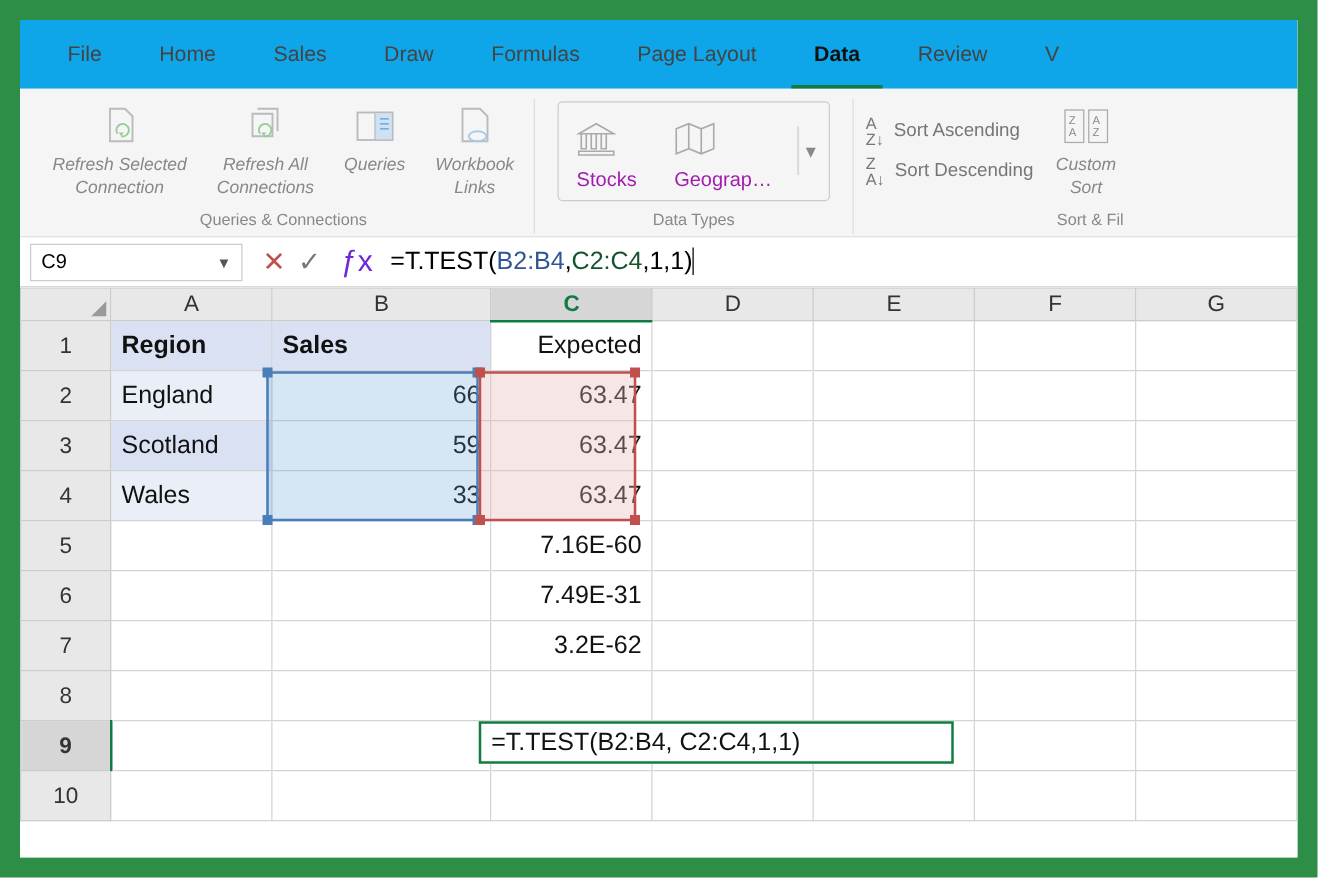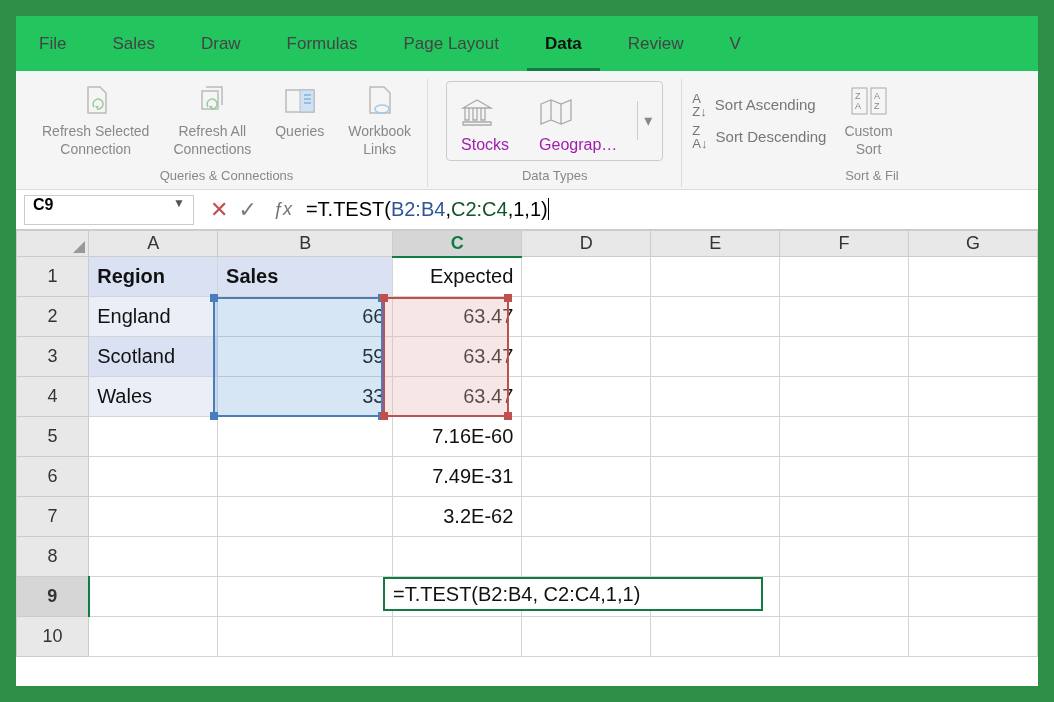--- a/index.html
+++ b/index.html
@@ -16,22 +16,22 @@
     width: 100%;
     height: 100%;
     display: flex;
     flex-direction: column;
     overflow: hidden;
   }
   
   .tabs {
     display: flex;
     align-items: center;
-    padding: 8px 20px 0 5px;
-    background: #22c55e;
+    padding: 8px 20px 0 20px;
+    background: #0ea5e9;
     gap: 10px;
   }
   .tab {
     padding: 10px 18px 14px 18px;
     font-size: 17px;
     color: #444;
     cursor: pointer;
     border-bottom: 3px solid transparent;
   }
   .tab.active {
@@ -66,21 +66,21 @@
     align-items: center;
     justify-content: flex-start;
     padding: 4px 6px;
     font-size: 14px;
     color: #888;
     min-width: 60px;
     cursor: pointer;
     text-align: center;
   }
   .ribbon-btn .icon-slot { height: 36px; display:flex; align-items:center; justify-content:center; margin-bottom:4px; }
-  .ribbon-btn span.label { line-height: 1.25; }
+  .ribbon-btn span.label { line-height: 1.25; font-style: italic; }
   .ribbon-group-title {
     font-size: 13px;
     color: #888;
     padding: 6px 0 4px 0;
   }
   .data-types-box {
     display: flex;
     align-items: center;
     border: 1px solid #ccc;
     border-radius: 4px;
@@ -102,30 +102,29 @@
     display:flex;
     align-items:center;
     border-bottom:1px solid #ccc;
     background:#fff;
     height:40px;
   }
   .name-box {
     border:1px solid #ccc;
     width:170px; height:30px;
     margin:4px 8px;
-    display:flex; justify-content:space-between;
+    display:flex; align-items:center; justify-content:space-between;
     padding:0 8px;
     font-size:16px;
-    font-weight:bold;
   }
   .name-box .chev { color:#555; font-size:12px; }
   .fb-controls { display:flex; align-items:center; gap:10px; padding:0 8px;}
   .fb-cancel { color:#c0504d; font-size:22px; cursor:pointer; }
   .fb-enter { color:#777; font-size:22px; cursor:pointer; }
-  .fx { font-style:italic; color:#737373; font-size:18px; padding:0 6px; cursor:pointer; }
+  .fx { color:#6d28d9; font-size:24px; padding:0 6px; cursor:pointer; }
   .formula-display { display:flex; font-size:20px; }
   .fblue { color:#2f5597; }
   .fred { color:#14532d; }
   .cursor-bar { display:inline-block; width:1px; height:22px; background:#000; vertical-align:middle; }
   
   .grid-wrap { flex:1; overflow:hidden; background:#fff; position:relative;}
   table.grid { border-collapse:collapse; width:100%; }
   .corner { width:70px; height:26px; background:#e8e8e8; border:1px solid #ccc; position:relative;}
   .corner::after {
     content:""; position:absolute; right:3px; bottom:3px;
@@ -165,20 +164,21 @@
     font-size:20px; padding:4px 8px; color:#111;
   }
 </style>
 </head>
 <body>
 
 <div class="app-window">
 
   <div class="tabs">
     <div class="tab">File</div>
+    <div class="tab">Home</div>
     <div class="tab">Sales</div>
     <div class="tab">Draw</div>
     <div class="tab">Formulas</div>
     <div class="tab">Page Layout</div>
     <div class="tab active">Data</div>
     <div class="tab">Review</div>
     <div class="tab">V</div>
   </div>
 
   <div class="ribbon">

